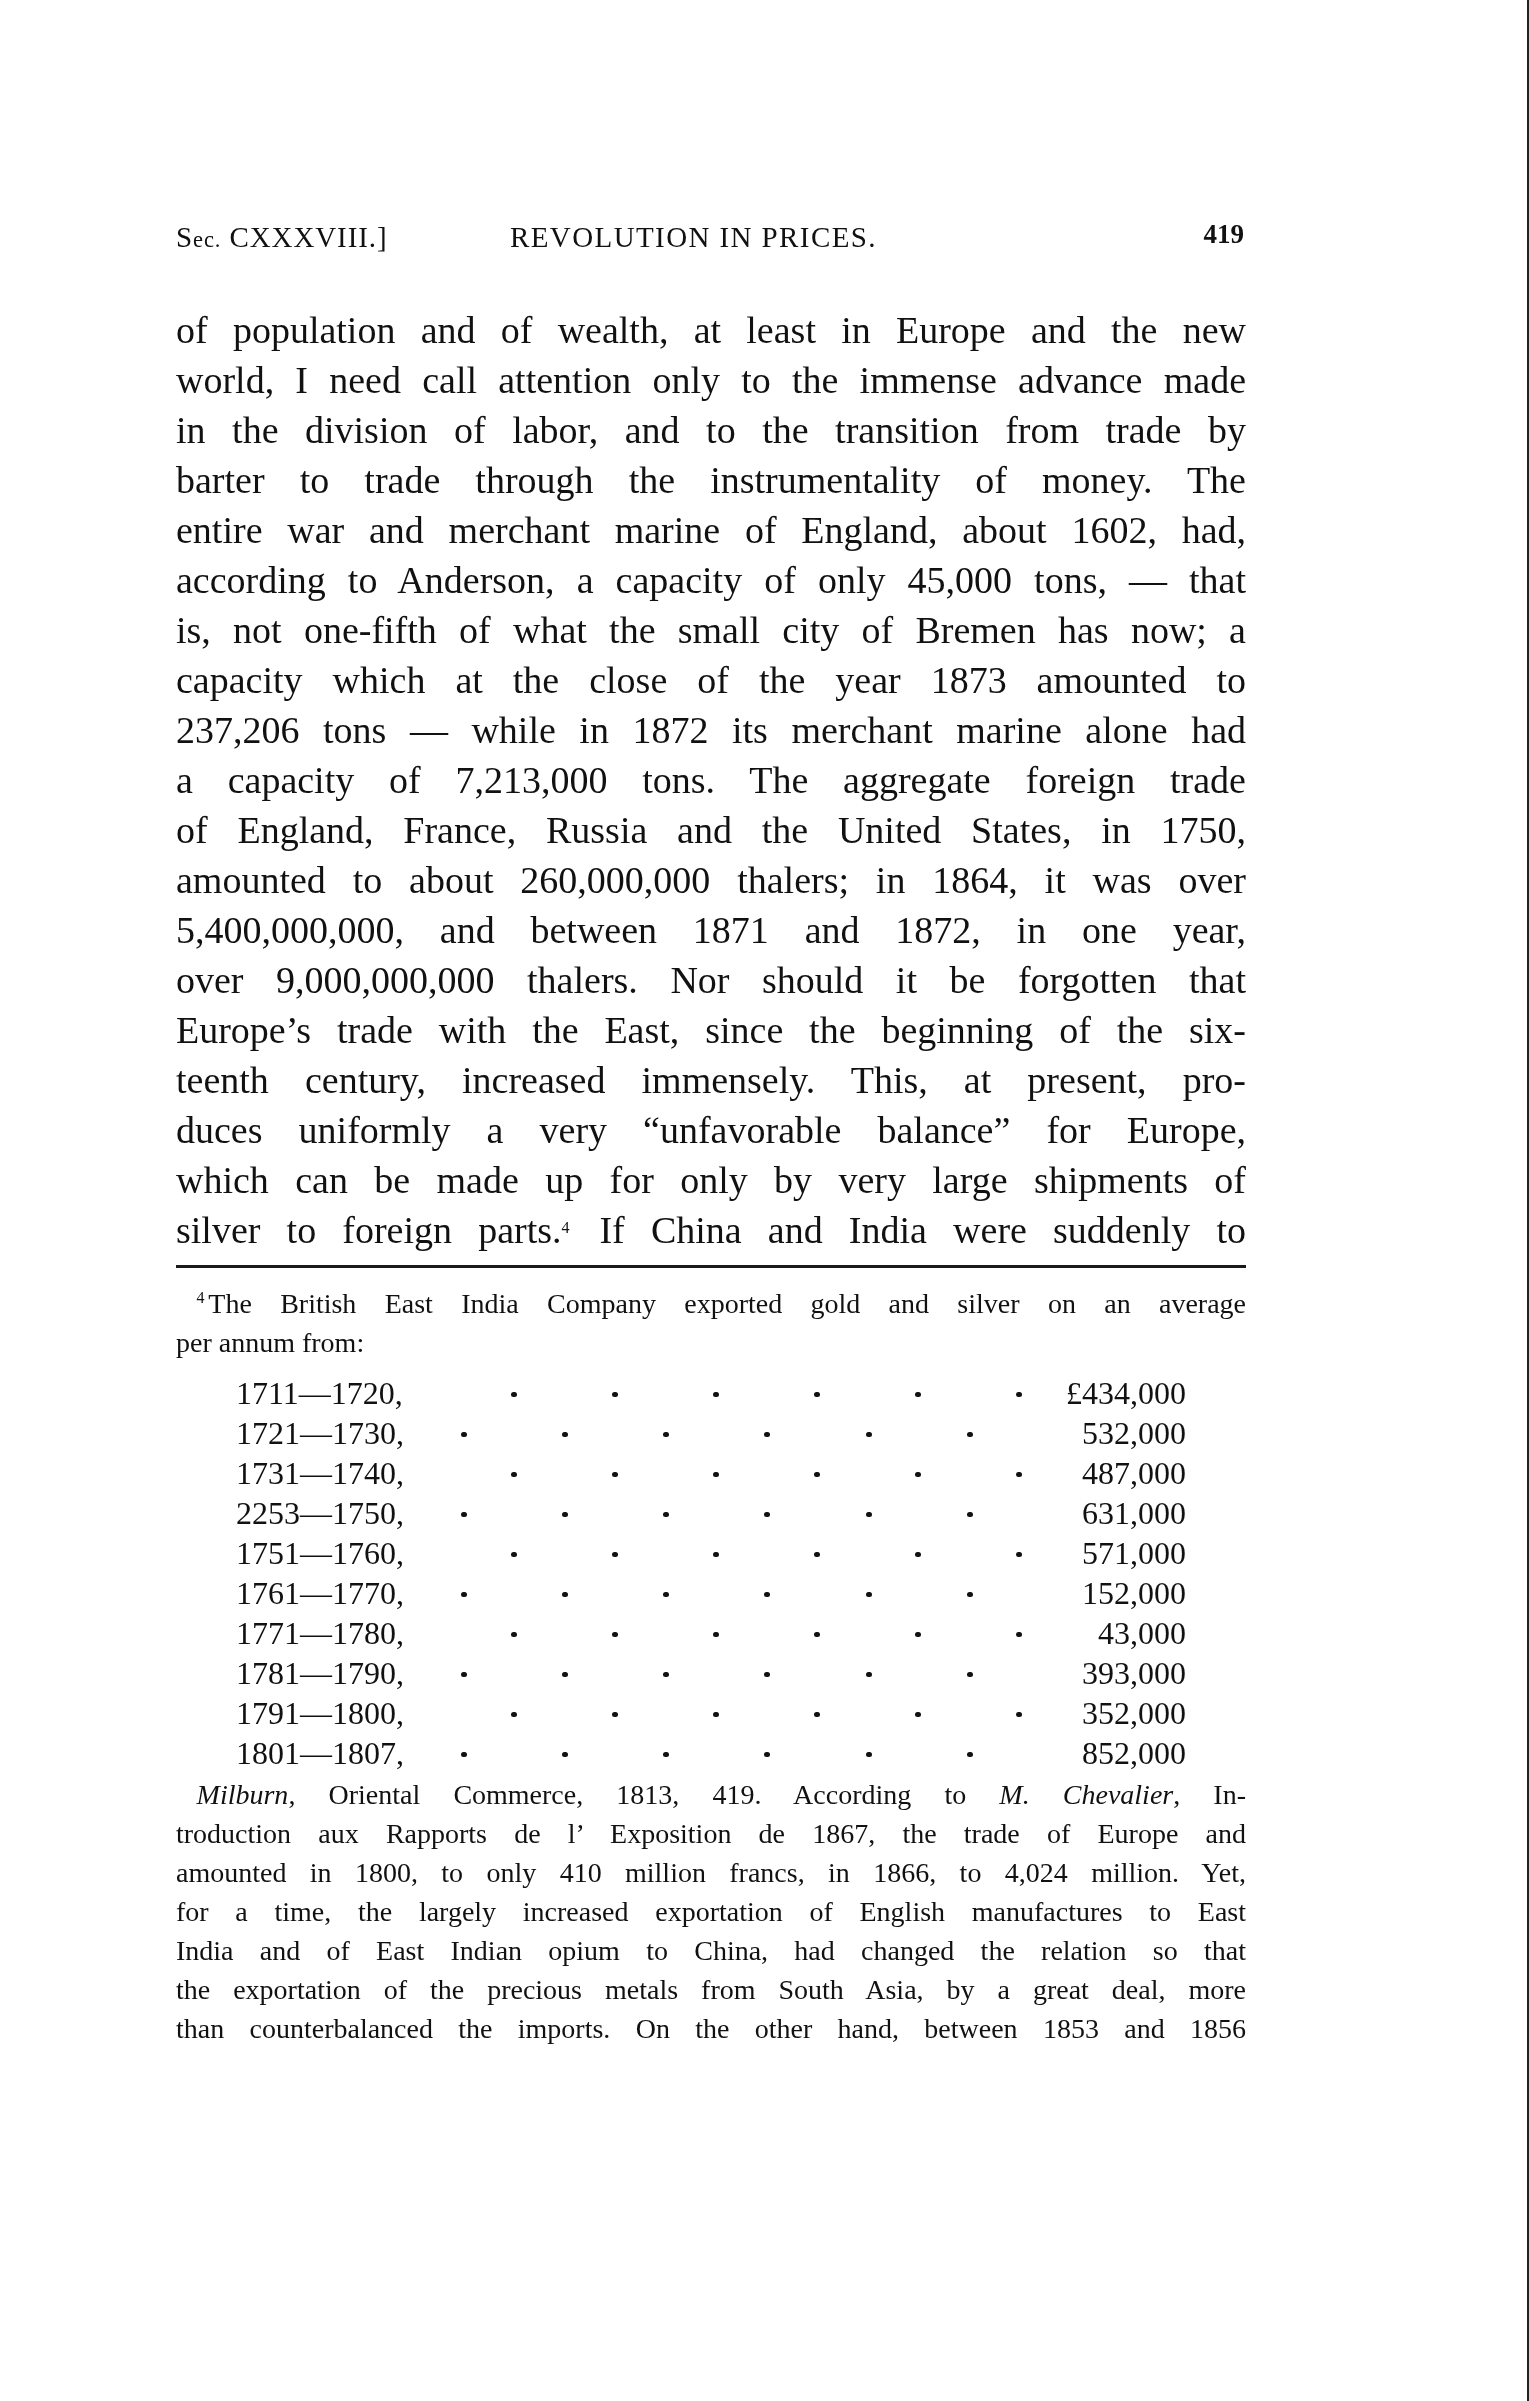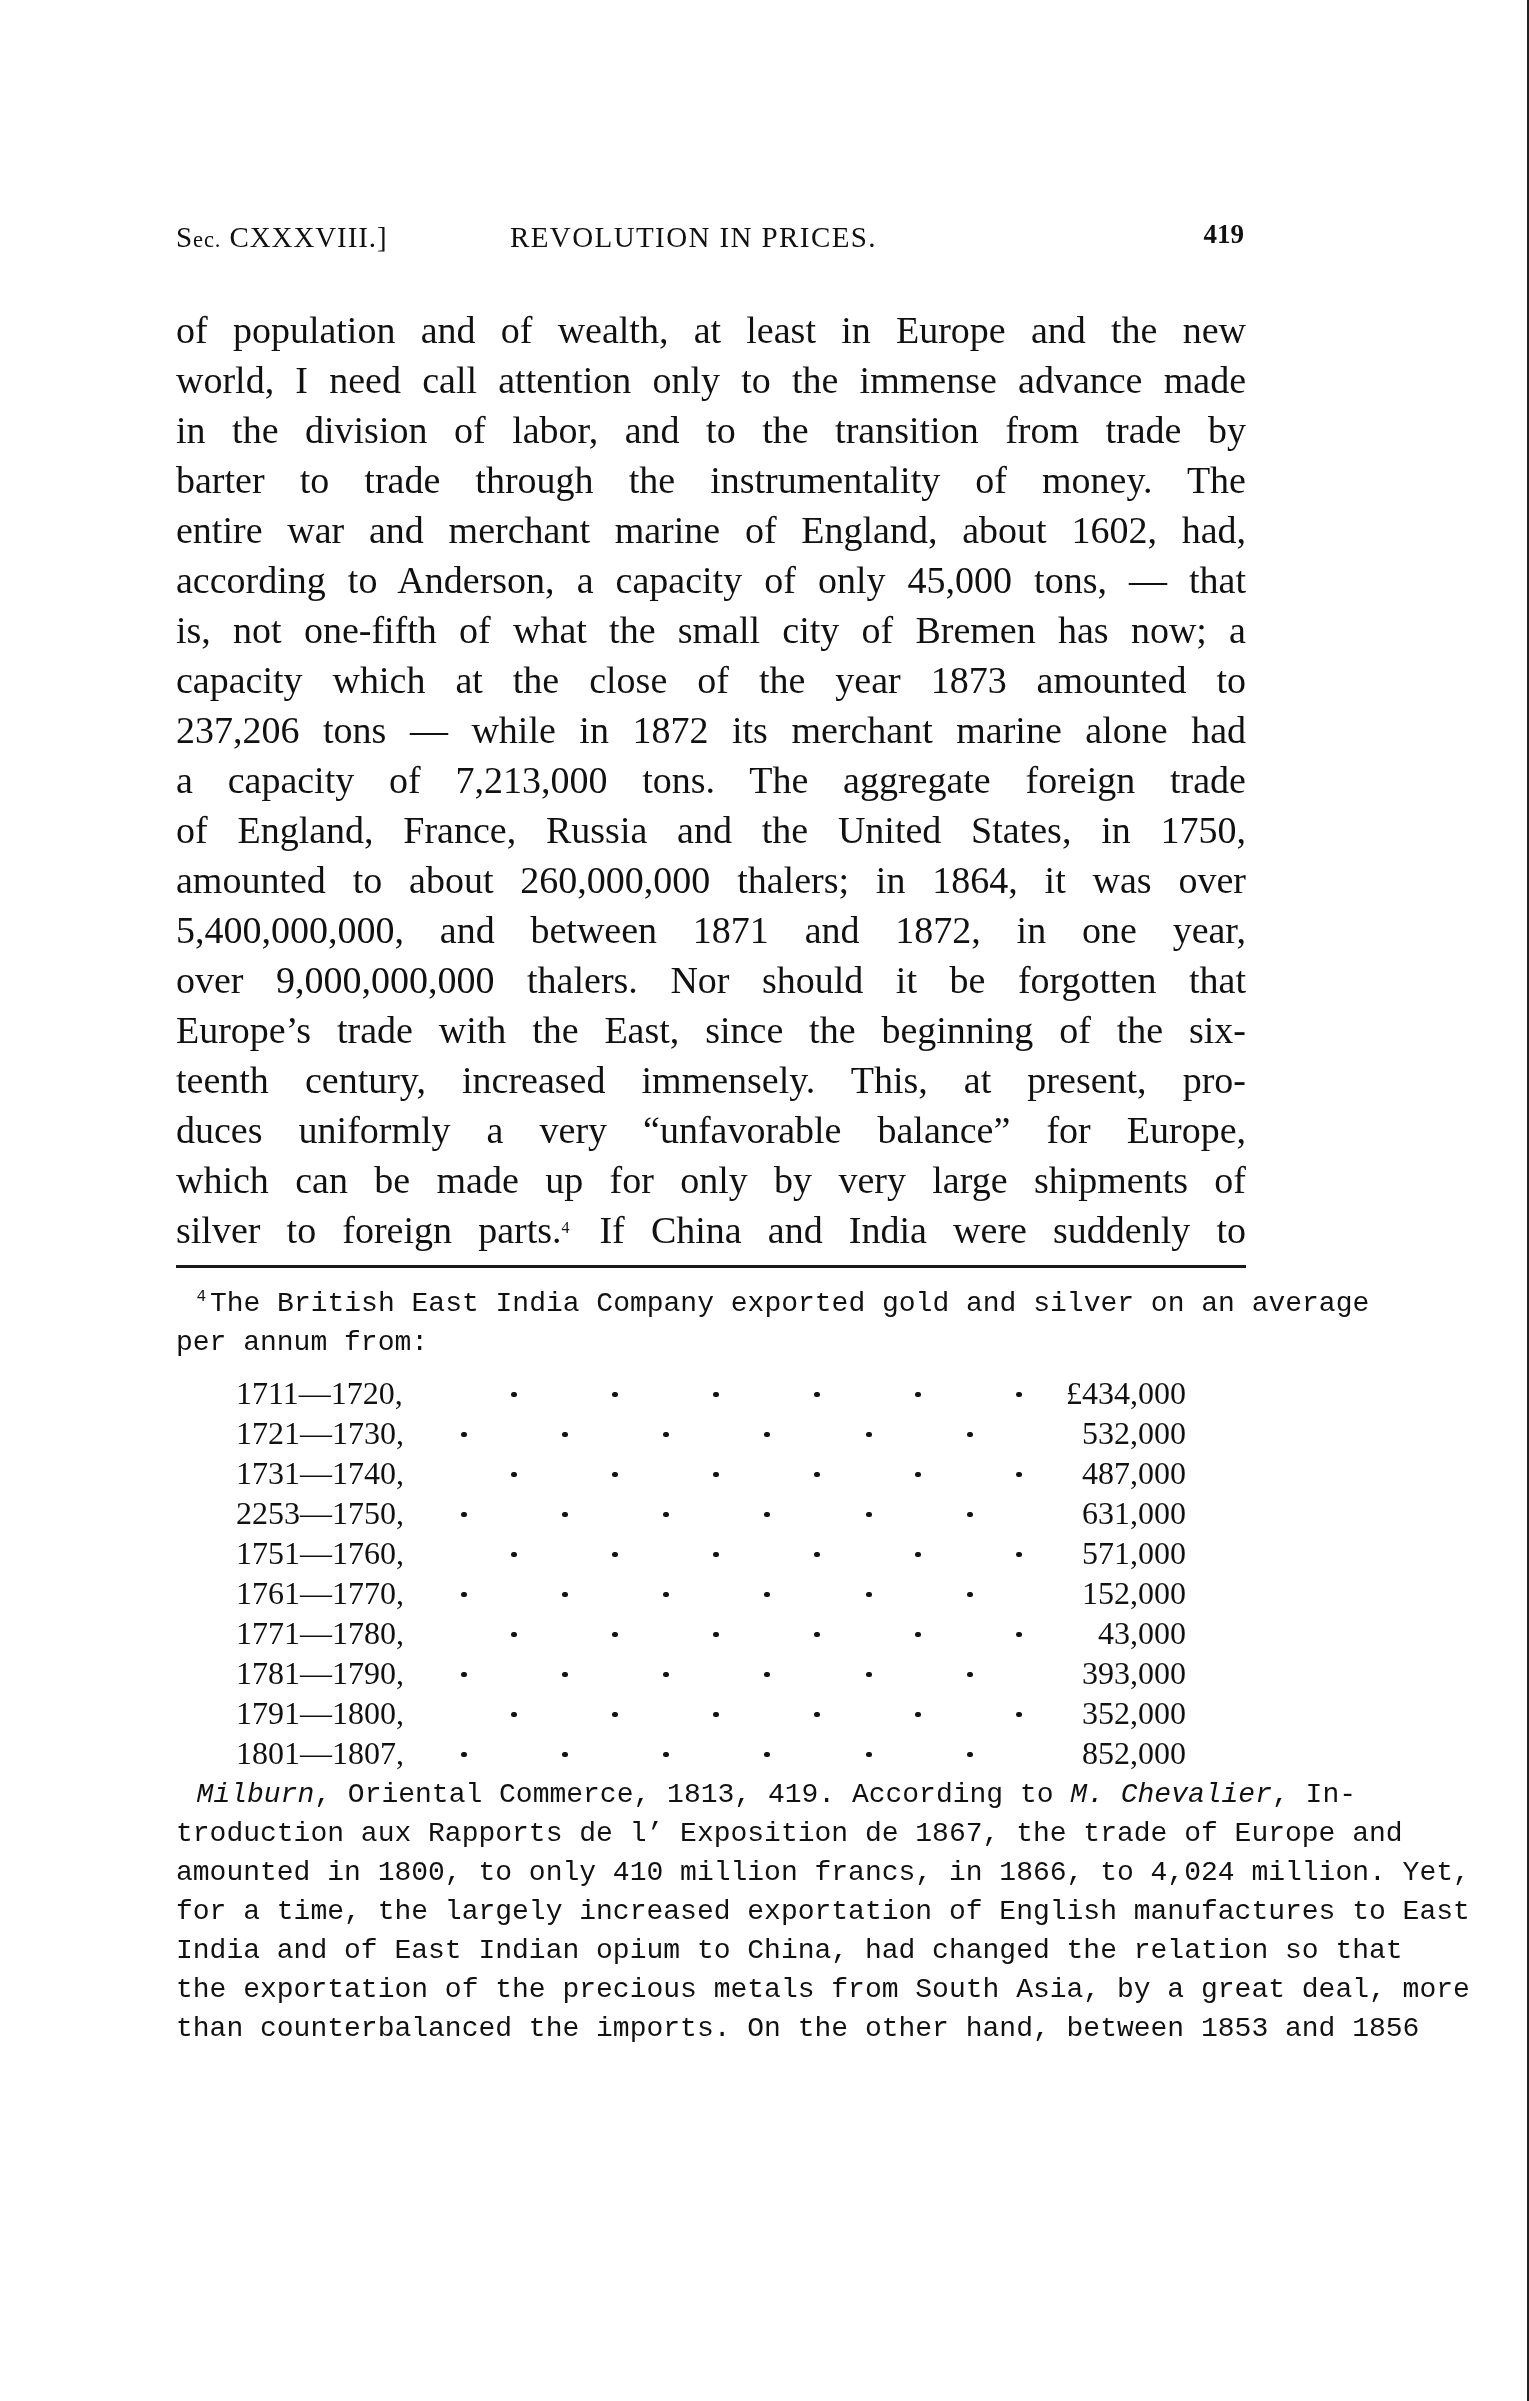--- a/index.html
+++ b/index.html
@@ -16,21 +16,21 @@
 
   .body-text { position: absolute; left: 176px; top: 305px; width: 1070px; }
   .line { display: block; height: 50px; line-height: 50px; font-size: 38px;
           text-align: justify; text-align-last: justify; white-space: nowrap; overflow: visible; }
   .line.last { text-align-last: justify; }
 
   .rule { position: absolute; left: 176px; top: 1265px; width: 1070px; height: 2.8px; background: #1a1a1a; }
 
   .fn { position: absolute; left: 176px; width: 1070px; }
   .fn-line { display: block; height: 39px; line-height: 39px; font-size: 28px;
-             text-align: justify; text-align-last: justify; white-space: nowrap; font-family: Liberation Mono, monospace; }
+             text-align: justify; text-align-last: justify; white-space: nowrap; }
   .fn-line.left { text-align-last: left; }
   .fn-line.indent { padding-left: 20.6px; box-sizing: border-box; }
   .sup { font-size: 16px; position: relative; top: -10.3px; margin-right: 3.7px; }
   .ital { font-style: italic; }
 
   .table { position: absolute; left: 236px; top: 1373px; width: 950px; }
   .trow { position: relative; height: 40px; line-height: 40px; font-size: 32px; }
   .tlabel { position: absolute; left: 0; top: 0; }
   .tval { position: absolute; right: 0; top: 0; font-family: Liberation Serif, serif; }
   .dot { position: absolute; top: 19px; width: 5.6px; height: 4.7px; border-radius: 2.8px; background: #111; }

